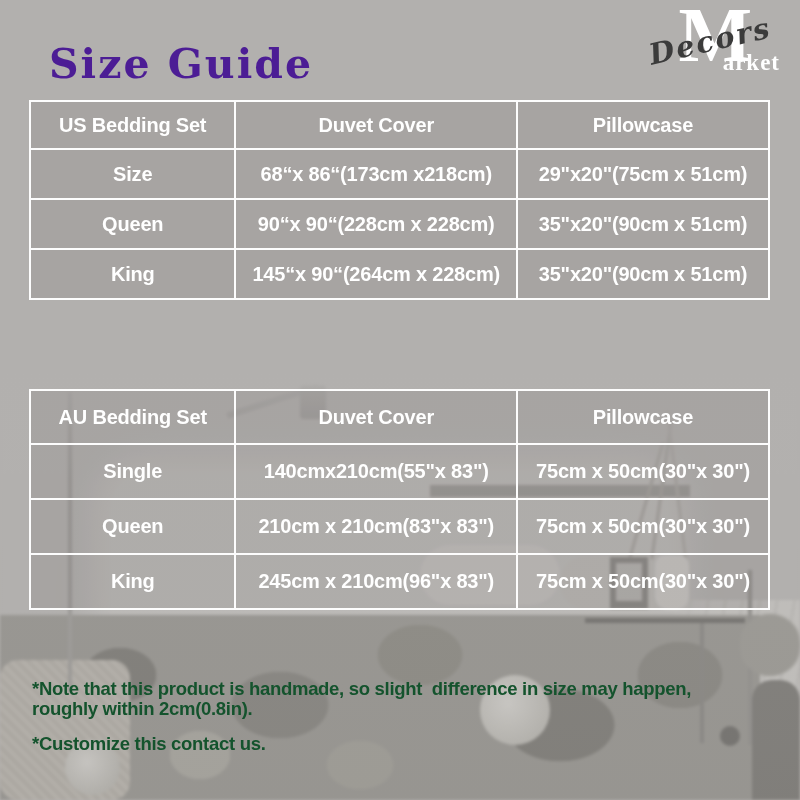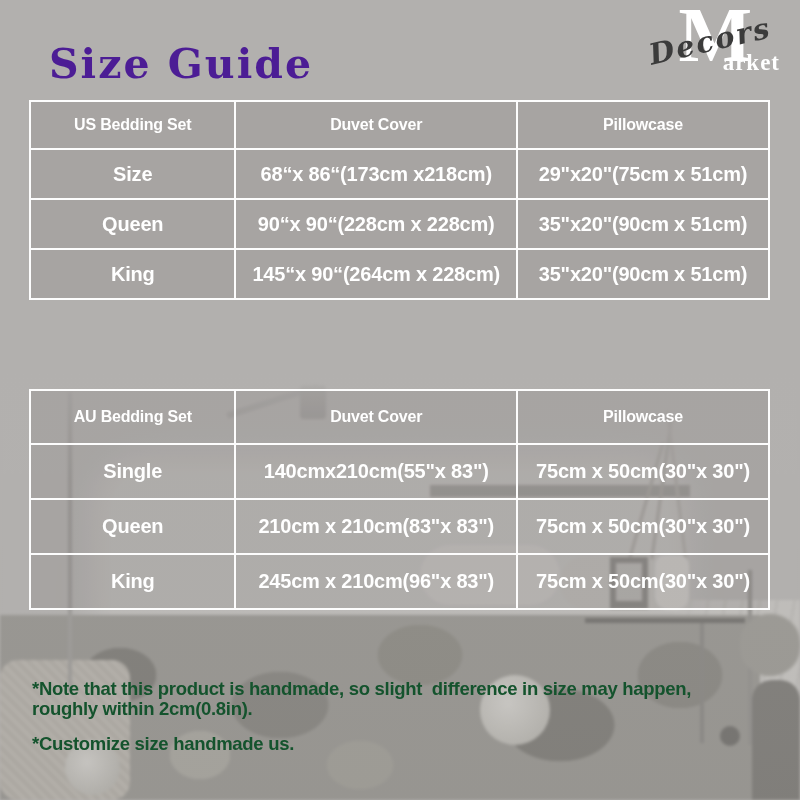--- a/index.html
+++ b/index.html
@@ -81,21 +81,21 @@
   table.size-table{position:absolute;left:29px;width:741px;border-collapse:collapse;
                    table-layout:fixed;}
   table.us{top:100px;}
   table.au{top:389px;}
   .size-table th,.size-table td{
       border:2px solid #fdfdfd;
       background:rgba(90,88,86,0.13);
       color:#ffffff;text-align:center;vertical-align:middle;
       font-weight:700;padding:0;letter-spacing:-0.2px;
       white-space:nowrap;overflow:hidden;}
-  .size-table th{font-size:16px;}
+  .size-table th{font-size:20px;}
   .size-table td{font-size:20px;}
   table.us tr{height:50px;} table.us tr.hdr{height:48px;}
   table.au tr{height:55px;} table.au tr.hdr{height:54px;}
 
   .notes{position:absolute;left:32px;top:679px;width:762px;color:#14532d;}
   .note{margin:0;font-weight:700;font-size:18.5px;line-height:1.1;
         letter-spacing:-0.3px;white-space:pre-wrap;}
   .note + .note{margin-top:14px;}
 </style>
 </head>
@@ -196,16 +196,16 @@
       <td>King</td>
       <td>245cm x 210cm(96"x 83")</td>
       <td>75cm x 50cm(30"x 30")</td>
     </tr>
   </tbody>
     </table>
 
   <div class="notes">
     <p class="note">*Note that this product is handmade, so slight  difference in size may happen,
 roughly within 2cm(0.8in).</p>
-    <p class="note">*Customize size handmade us.</p>
+    <p class="note">*Customize this contact us.</p>
   </div>
 
 </div>
 
 </body></html>

